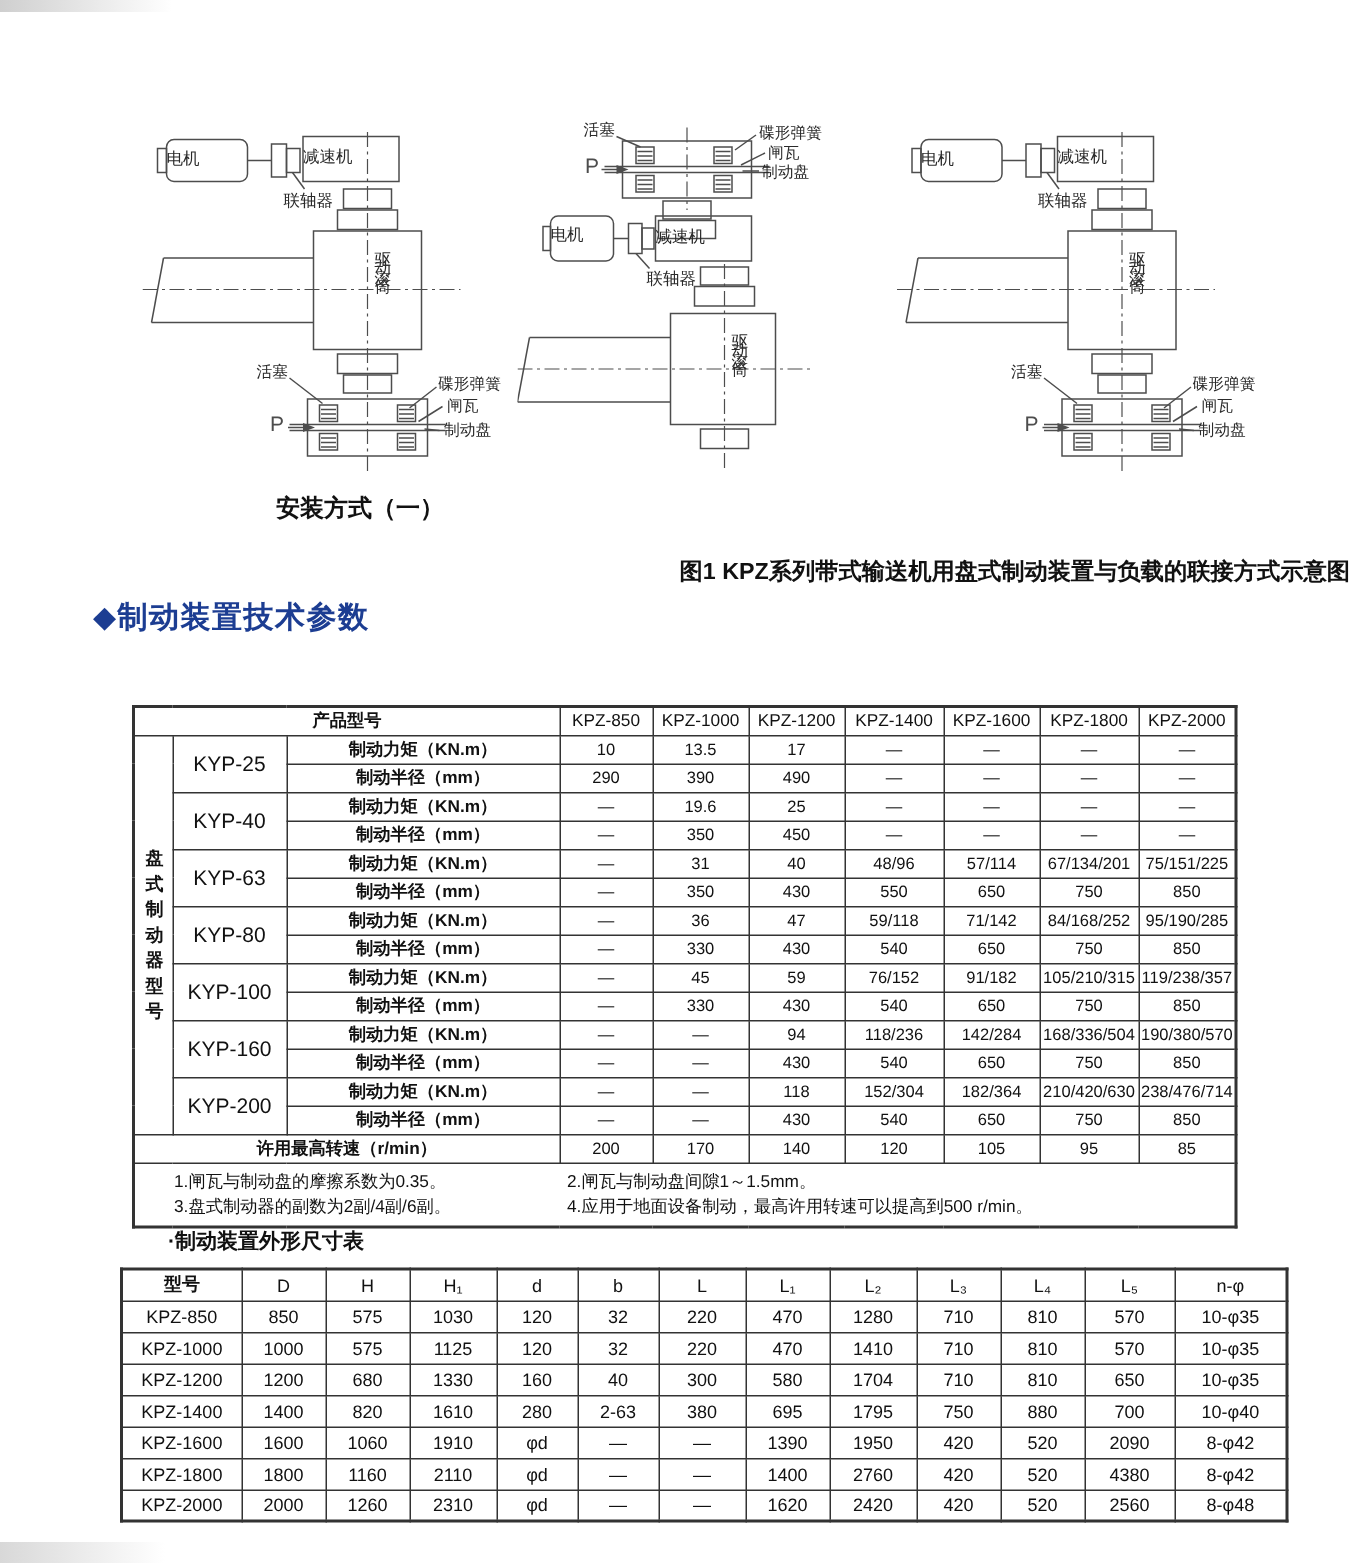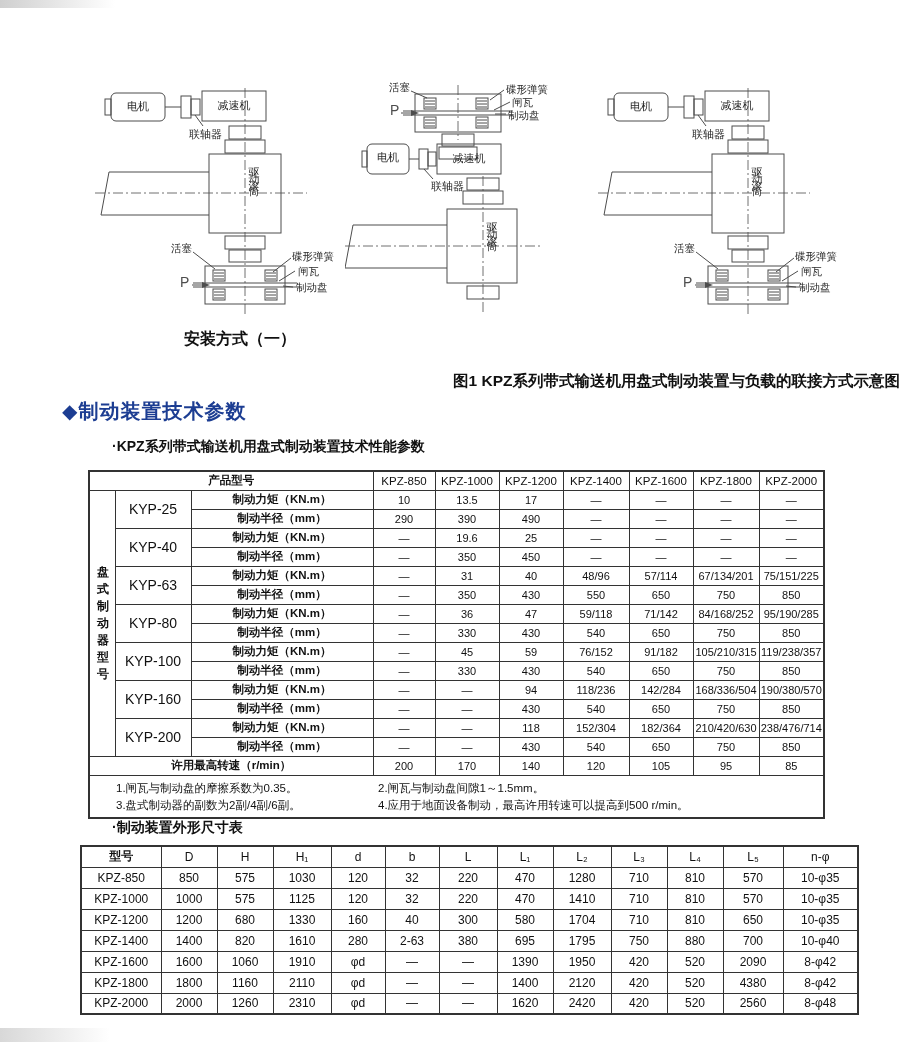--- a/index.html
+++ b/index.html
@@ -10,21 +10,21 @@
   .corner-tl{left:0;top:0;width:115px;height:8px;background:linear-gradient(90deg,#cfcfcf,rgba(255,255,255,0))}
   .corner-bl{left:0;top:1028px;width:110px;height:14px;background:linear-gradient(90deg,#d8d8d8,rgba(255,255,255,0))}
 
   
   .diagram{position:absolute}
   .diagram svg{position:absolute;left:0;top:0;display:block}
   .diagram svg line,.diagram svg rect,.diagram svg path{stroke:#4d4d4d;fill:none;stroke-width:1}
   .diagram svg .cl{stroke-dasharray:10 3 2 3;stroke-width:0.8}
   .diagram svg polygon{fill:#4d4d4d;stroke:none}
   .dlabel{position:absolute;font-size:11px;line-height:1.1;color:#2a2a2a;white-space:nowrap;font-weight:normal}
-  .dlabel.boxc{text-align:center}
+  .dlabel.boxc{}
   .vtext{writing-mode:vertical-rl;text-orientation:upright;letter-spacing:6px;white-space:normal}
   .plabel-mark{font-size:14px;font-weight:normal;color:#4d4d4d}
   .dcap{position:absolute;width:220px;text-align:center;font-size:16px;font-weight:bold;color:#111}
 
   
   .figcap{position:absolute;left:0;top:371px;width:900px;text-align:right;font-size:15.5px;font-weight:bold;color:#111}
   .sec-title{position:absolute;left:62px;top:398px;font-size:20px;font-weight:bold;color:#1c3d92;letter-spacing:1px}
   .sub-title{position:absolute;font-size:14px;font-weight:bold;color:#111}
   .sub1{left:112px;top:438px}
   .sub2{left:112px;top:819px}
@@ -198,21 +198,20 @@
     <div class="dlabel" style="left:201px;top:200px;font-size:10.5px">制动盘</div>
     <div class="dlabel plabel-mark" style="left:85px;top:193px">P</div>
   </div>
 
   <div class="dcap" style="left:130px;top:329px">安装方式（一）</div>
 
   <div class="figcap">图1  KPZ系列带式输送机用盘式制动装置与负载的联接方式示意图</div>
 
   <div class="sec-title"><span>◆</span><span>制动装置技术参数</span></div>
 
-  <div class="sub-title sub1">·KPZ系列带式输送机用盘式制动装置技术性能参数</div>
   <table id="perf-table">
     <colgroup>
       <col style="width:26px">
         <col style="width:76px">
         <col style="width:182px">
       <col style="width:62px">
         <col style="width:64px">
         <col style="width:64px">
         <col style="width:66px">
       <col style="width:64px">
@@ -511,21 +510,21 @@
         </tr>
         <tr>
           <td class="model">KPZ-1800</td>
           <td class="val">1800</td>
           <td class="val">1160</td>
           <td class="val">2110</td>
           <td class="val">φd</td>
           <td class="val">—</td>
           <td class="val">—</td>
           <td class="val">1400</td>
-          <td class="val">2120</td>
+          <td class="val">2760</td>
           <td class="val">420</td>
           <td class="val">520</td>
           <td class="val">4380</td>
           <td class="val">8-φ42</td>
         </tr>
         <tr>
           <td class="model">KPZ-2000</td>
           <td class="val">2000</td>
           <td class="val">1260</td>
           <td class="val">2310</td>

